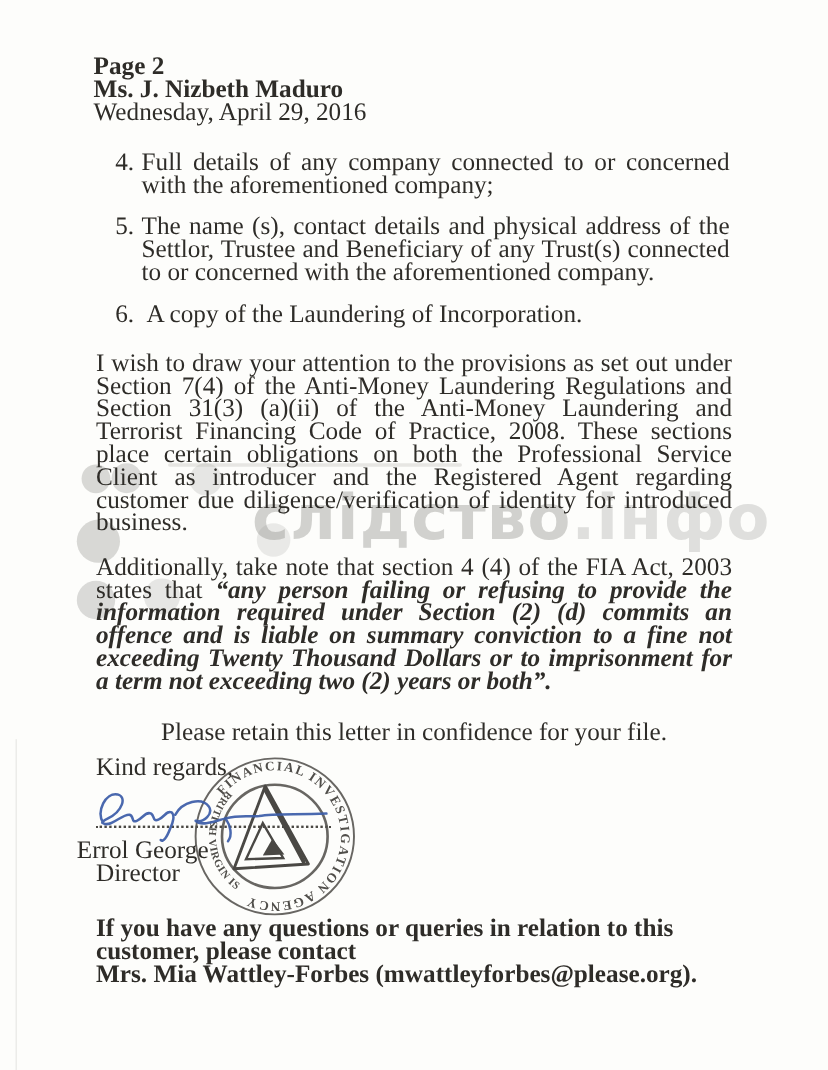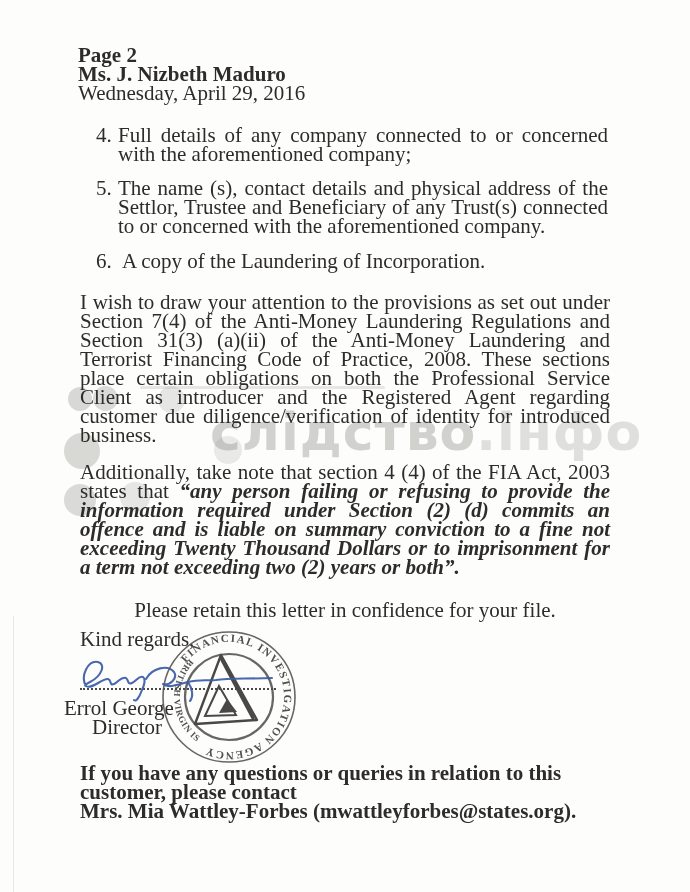--- a/index.html
+++ b/index.html
@@ -35,21 +35,21 @@
   .bi{font-weight:bold;font-style:italic;}
 
   .header{position:absolute;left:78px;top:46px;}
   .col{position:absolute;left:80px;width:530px;}
 
   .li{position:absolute;left:80px;width:528px;padding-left:38px;box-sizing:border-box;}
   .li .num{position:absolute;left:16px;top:0;}
 
   .closing{position:absolute;left:80px;top:630px;}
   .sig-name{position:absolute;left:64px;top:699px;}
-  .sig-title{position:absolute;left:92px;top:718px;}
+  .sig-title{position:absolute;left:80px;top:718px;}
   .dotted{position:absolute;left:80px;top:672px;width:196px;height:16px;border-bottom:2px dotted #4a4843;}
 
   .footer{position:absolute;left:80px;top:764px;width:540px;font-weight:bold;}
 
   
   .sig-svg{position:absolute;left:76px;top:646px;z-index:3;}
   .seal-svg{position:absolute;left:157px;top:628px;z-index:2;}
 </style>
 </head>
 <body>
@@ -103,21 +103,21 @@
     <div class="col txt" style="top:601px;text-align:center;">Please retain this letter in confidence for your file.</div>
 
     <div class="closing txt">Kind regards,</div>
 
     <div class="dotted"></div>
     <div class="sig-name txt">Errol George</div>
     <div class="sig-title txt">Director</div>
 
     <div class="footer txt">
       <div>If you have any questions or queries in relation to this customer, please contact</div>
-      <div>Mrs. Mia Wattley-Forbes (mwattleyforbes@states.org).</div>
+      <div>Mrs. Mia Wattley-Forbes (mwattleyforbes@please.org).</div>
     </div>
   </div>
 
   <svg class="seal-svg" width="144" height="140" viewBox="0 0 144 140">
     <g fill="none" stroke="#54524e" opacity="0.88">
       <ellipse cx="72" cy="69" rx="66" ry="65" stroke-width="1.6"></ellipse>
       <ellipse cx="72" cy="69" rx="44" ry="43" stroke-width="2.2"></ellipse>
     </g>
     <defs>
       <path id="arcMain" d="M 28.7,35.1 A 55,55 0 1 1 27.5,36.7"></path>

